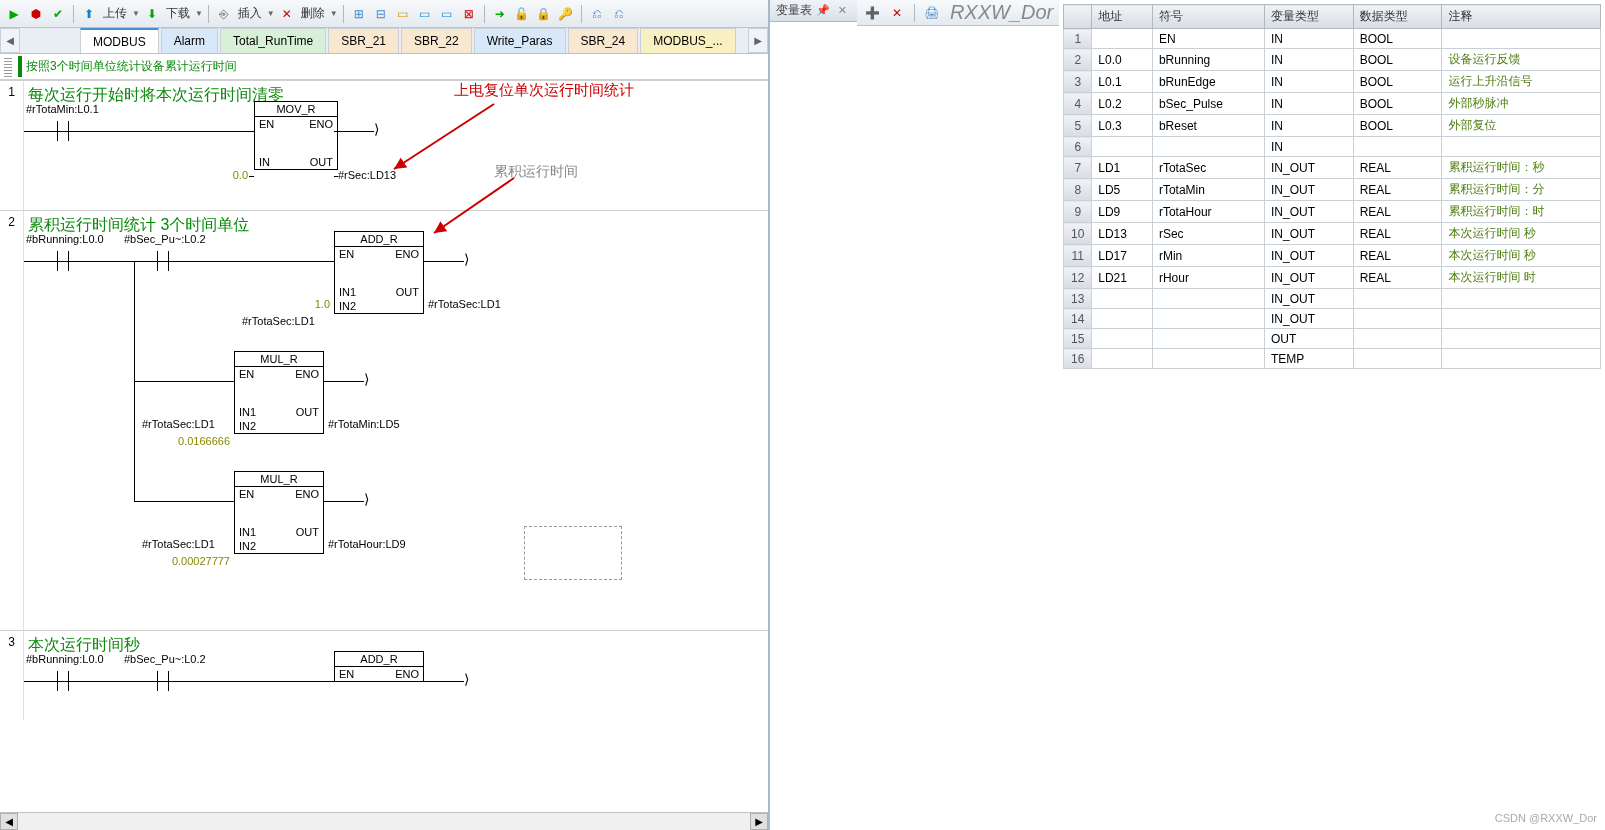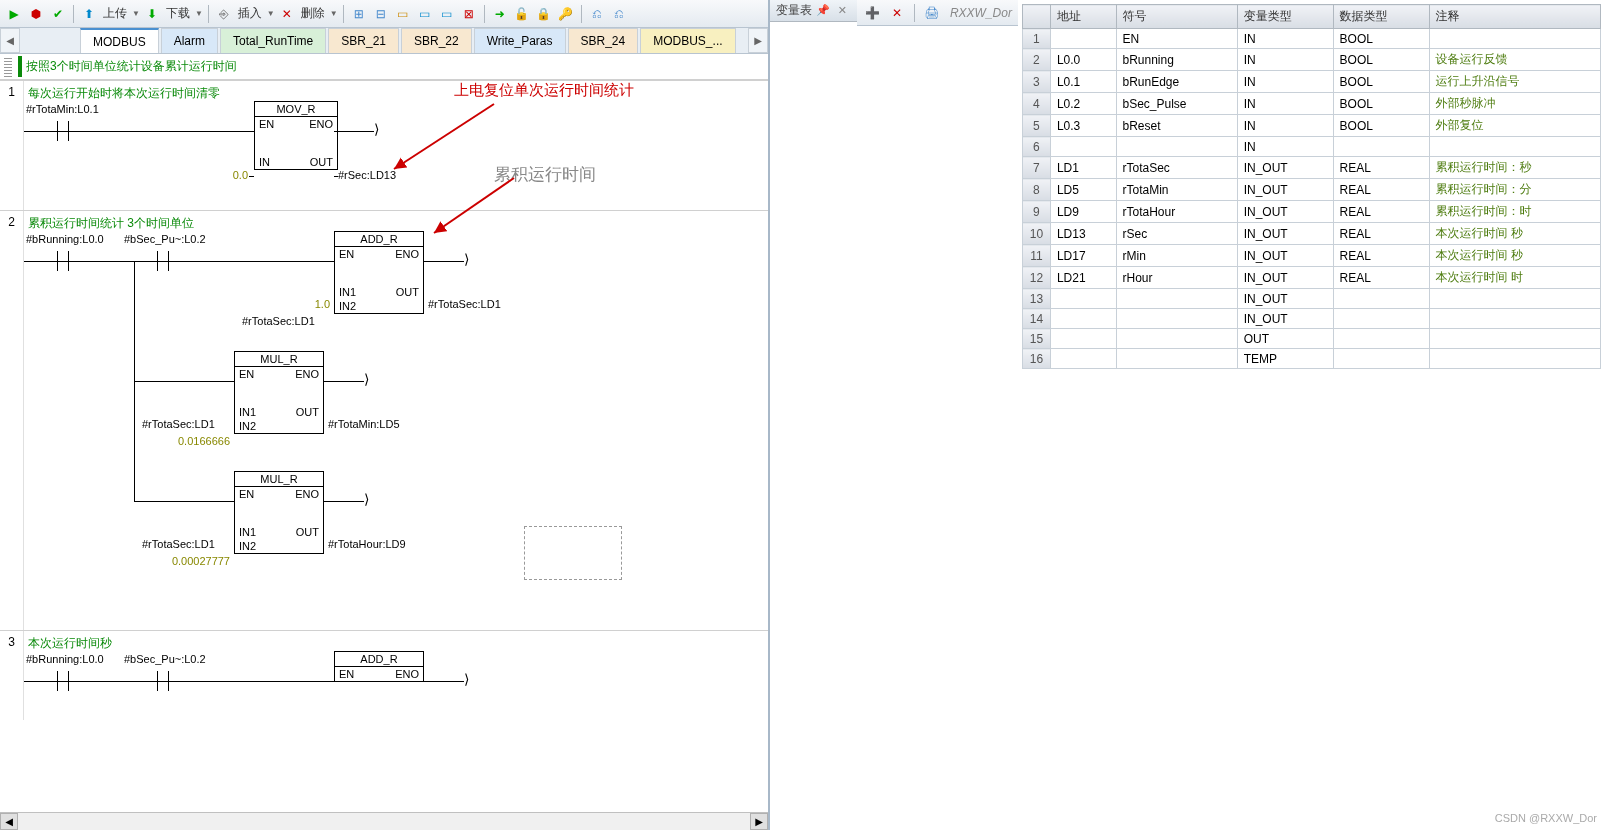--- a/index.html
+++ b/index.html
@@ -29,51 +29,51 @@
 
 .ladder-area { flex: 1; overflow: auto; background: #fff; position: relative; }
 .ladder-scroll { height: 100%; overflow-y: scroll; }
 .title-bar { border-bottom: 1px solid #d0d0d0; padding: 2px 4px; display: flex; }
 .title-grip { width: 8px; background: repeating-linear-gradient(0deg, #999 0 1px, transparent 1px 3px); margin-right: 6px; }
 .title-text { color: #0a8a0a; font-size: 12px; padding: 2px 0; }
 
 .network { border-top: 1px solid #d0d0d0; display: flex; min-height: 80px; }
 .net-num { width: 24px; text-align: center; padding-top: 4px; font-size: 12px; border-right: 1px solid #e0e0e0; }
 .net-body { flex: 1; position: relative; padding: 4px; }
-.net-title { color: #0a8a0a; font-size: 12px; margin-bottom: 4px; }
+.net-title { color: #0a8a0a; font-size: 16px; margin-bottom: 4px; }
 .rung-label { font-size: 11px; color: #000; position: absolute; }
 .constant { color: #888800; font-size: 11px; position: absolute; text-align: right; }
 
 .fb-box { position: absolute; border: 1px solid #000; background: #fff; text-align: center; }
 .fb-title { font-size: 11px; border-bottom: 1px solid #000; padding: 1px 0; }
 .fb-row { display: flex; justify-content: space-between; font-size: 11px; padding: 1px 4px; }
 
 .wire-h { position: absolute; height: 1px; background: #000; }
 .wire-v { position: absolute; width: 1px; background: #000; }
 .contact { position: absolute; width: 18px; height: 20px; }
 .contact::before, .contact::after { content: ''; position: absolute; top: 0; width: 1px; height: 20px; background: #000; }
 .contact::before { left: 3px; }
 .contact::after { right: 3px; }
 .arrow-out { position: absolute; font-size: 14px; }
 
 .anno-red { color: #c00; font-size: 15px; position: absolute; }
-.anno-gray { color: #888; font-size: 17px; position: absolute; }
+.anno-gray { color: #888; font-size: 14px; position: absolute; }
 .red-arrow { position: absolute; pointer-events: none; }
 
 .bottom-scroll { height: 18px; background: #f0f0f0; border-top: 1px solid #c0c0c0; display: flex; }
 .sb-btn { width: 18px; background: #e0e0e0; border: 1px solid #b0b0b0; cursor: pointer; display: flex; align-items: center; justify-content: center; font-size: 10px; }
 .sb-track { flex: 1; background: #f0f0f0; }
 
 
 .var-header { height: 22px; background: linear-gradient(#f0f4f8, #d8e0e8); border-bottom: 1px solid #b0b8c0; display: flex; align-items: center; padding: 0 6px; font-size: 12px; color: #444; }
 .var-header .spacer { flex: 1; }
 .var-header .pin { font-size: 11px; color: #888; cursor: pointer; margin: 0 4px; }
 .var-toolbar { height: 26px; background: linear-gradient(#f8f9fb, #e4eaf0); border-bottom: 1px solid #b8c4d0; display: flex; align-items: center; padding: 0 6px; gap: 4px; }
 .var-toolbar .spacer { flex: 1; }
-.var-brand { font-size: 12px; color: #888; font-style: italic; }
+.var-brand { font-size: 20px; color: #888; font-style: italic; }
 
 .var-table-wrap { flex: 1; overflow: auto; padding: 4px; }
 .var-table { border-collapse: collapse; width: 100%; font-size: 12px; }
 .var-table th { background: linear-gradient(#f0f2f6, #d8dde4); border: 1px solid #b0b8c0; padding: 3px 6px; text-align: left; font-weight: normal; color: #333; }
 .var-table td { border: 1px solid #c8d0d8; padding: 2px 6px; height: 20px; }
 .var-table .rownum { background: linear-gradient(#f0f2f6, #d8dde4); text-align: center; width: 28px; color: #555; }
 .var-table .comment { color: #4d7c0f; }
 
 .watermark { position: absolute; right: 8px; bottom: 6px; font-size: 11px; color: #aaa; }
 

